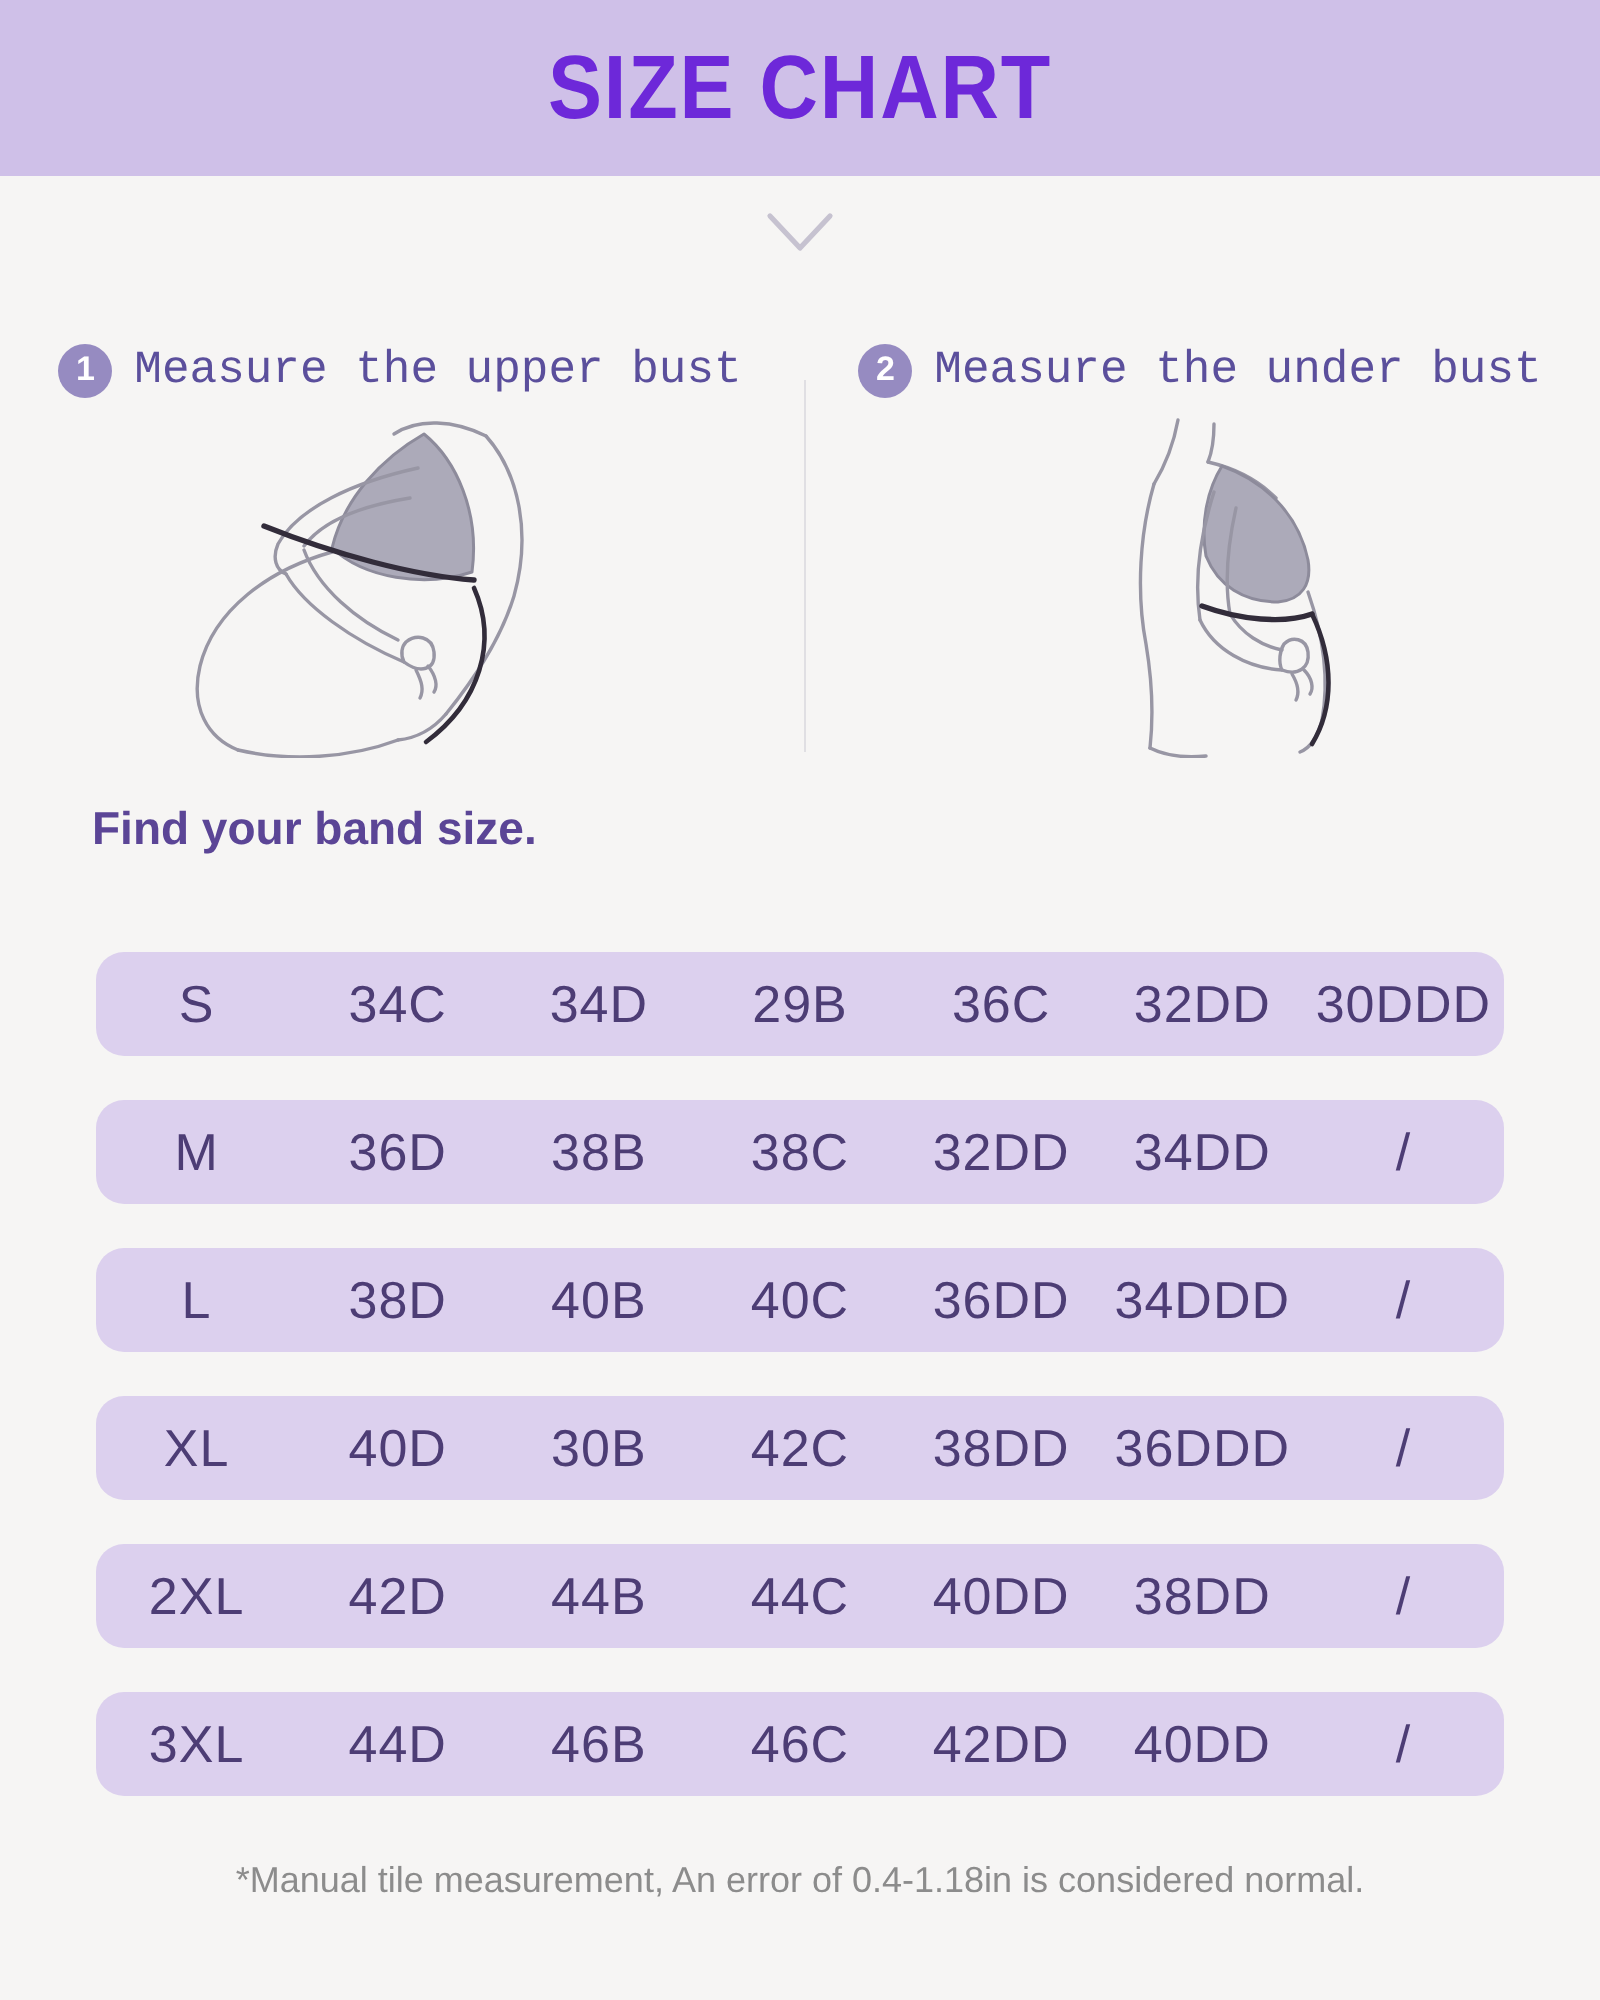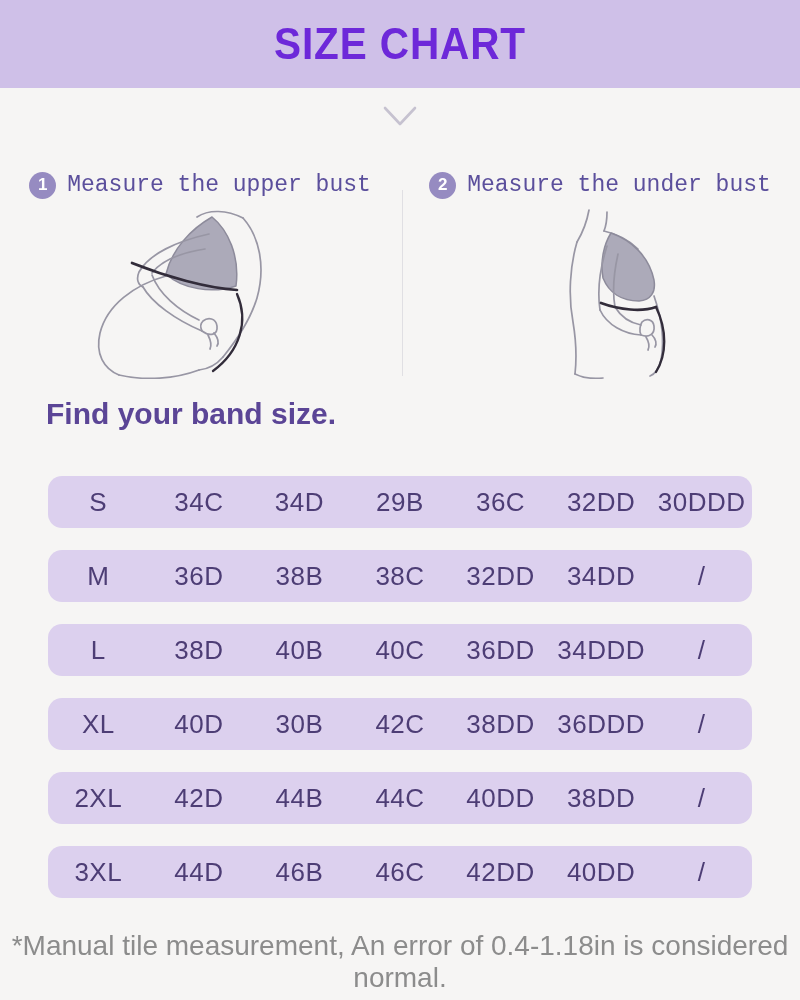--- a/index.html
+++ b/index.html
@@ -51,21 +51,21 @@
     display:flex;align-items:center;justify-content:center;
   }
   .step-label{
     font-size:23px;color:#5b4f9c;font-family:Liberation Mono, monospace;
   }
   .figure{margin-top:4px;}
 
   
   .band-heading{
     margin:16px 0 0 46px;
-    font-size:30px;line-height:36px;font-weight:bold;color:#5b4596;
+    font-size:23px;line-height:36px;font-weight:bold;color:#5b4596;
   }
 
   
   .size-table{
     margin:44px 48px 0 48px;
   }
   .size-row{
     height:52px;margin-bottom:22px;
     background:#dcd0ee;border-radius:14px;
     display:grid;grid-template-columns:repeat(7,1fr);
@@ -75,21 +75,21 @@
   .size-cell{
     text-align:center;
     font-size:26px;color:#4d3d75;
     letter-spacing:0.5px;
   }
 
   
   .footnote{
     margin:32px 0 0 0;
     text-align:center;
-    font-size:28px;color:#8c8c8c;
+    font-size:18px;color:#8c8c8c;
   }
 </style>
 </head>
 <body>
 
 <div class="page">
 
   <header class="header">
     <h1><span>SIZE CHART</span></h1>
   </header>

